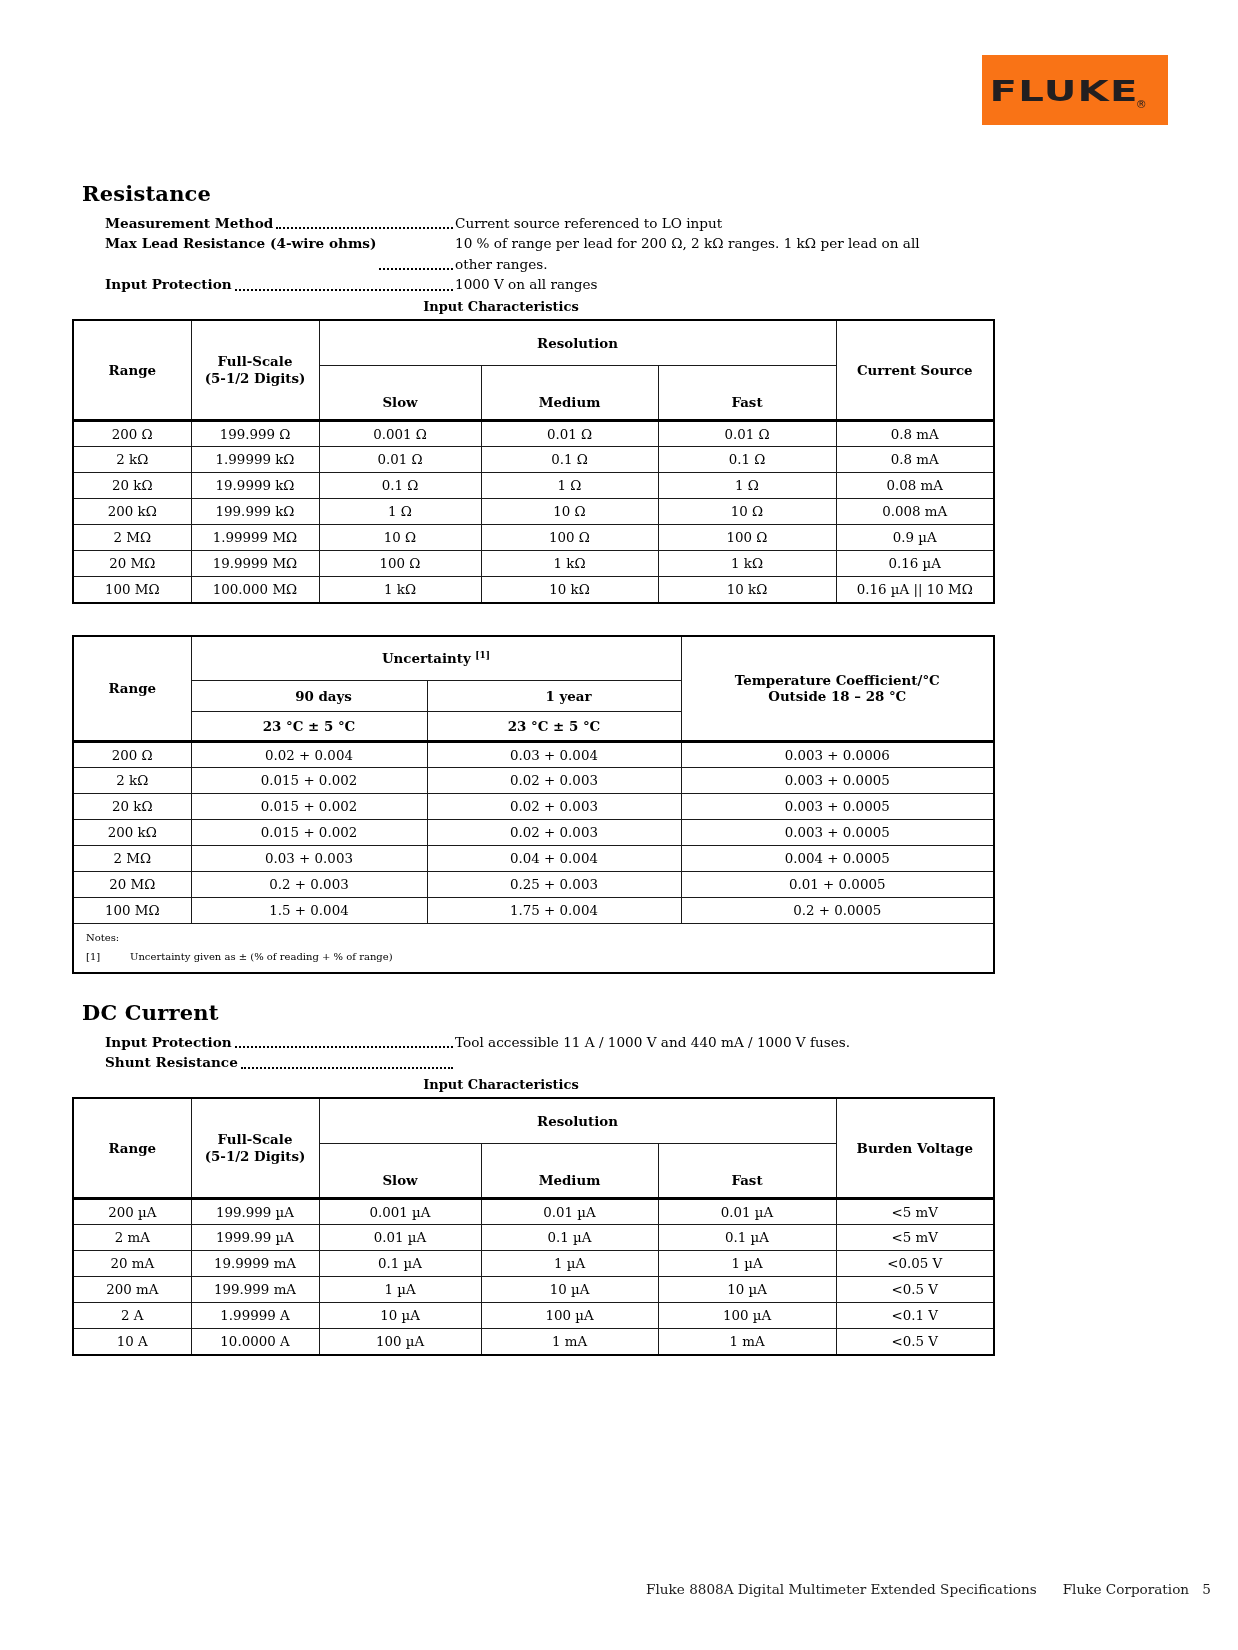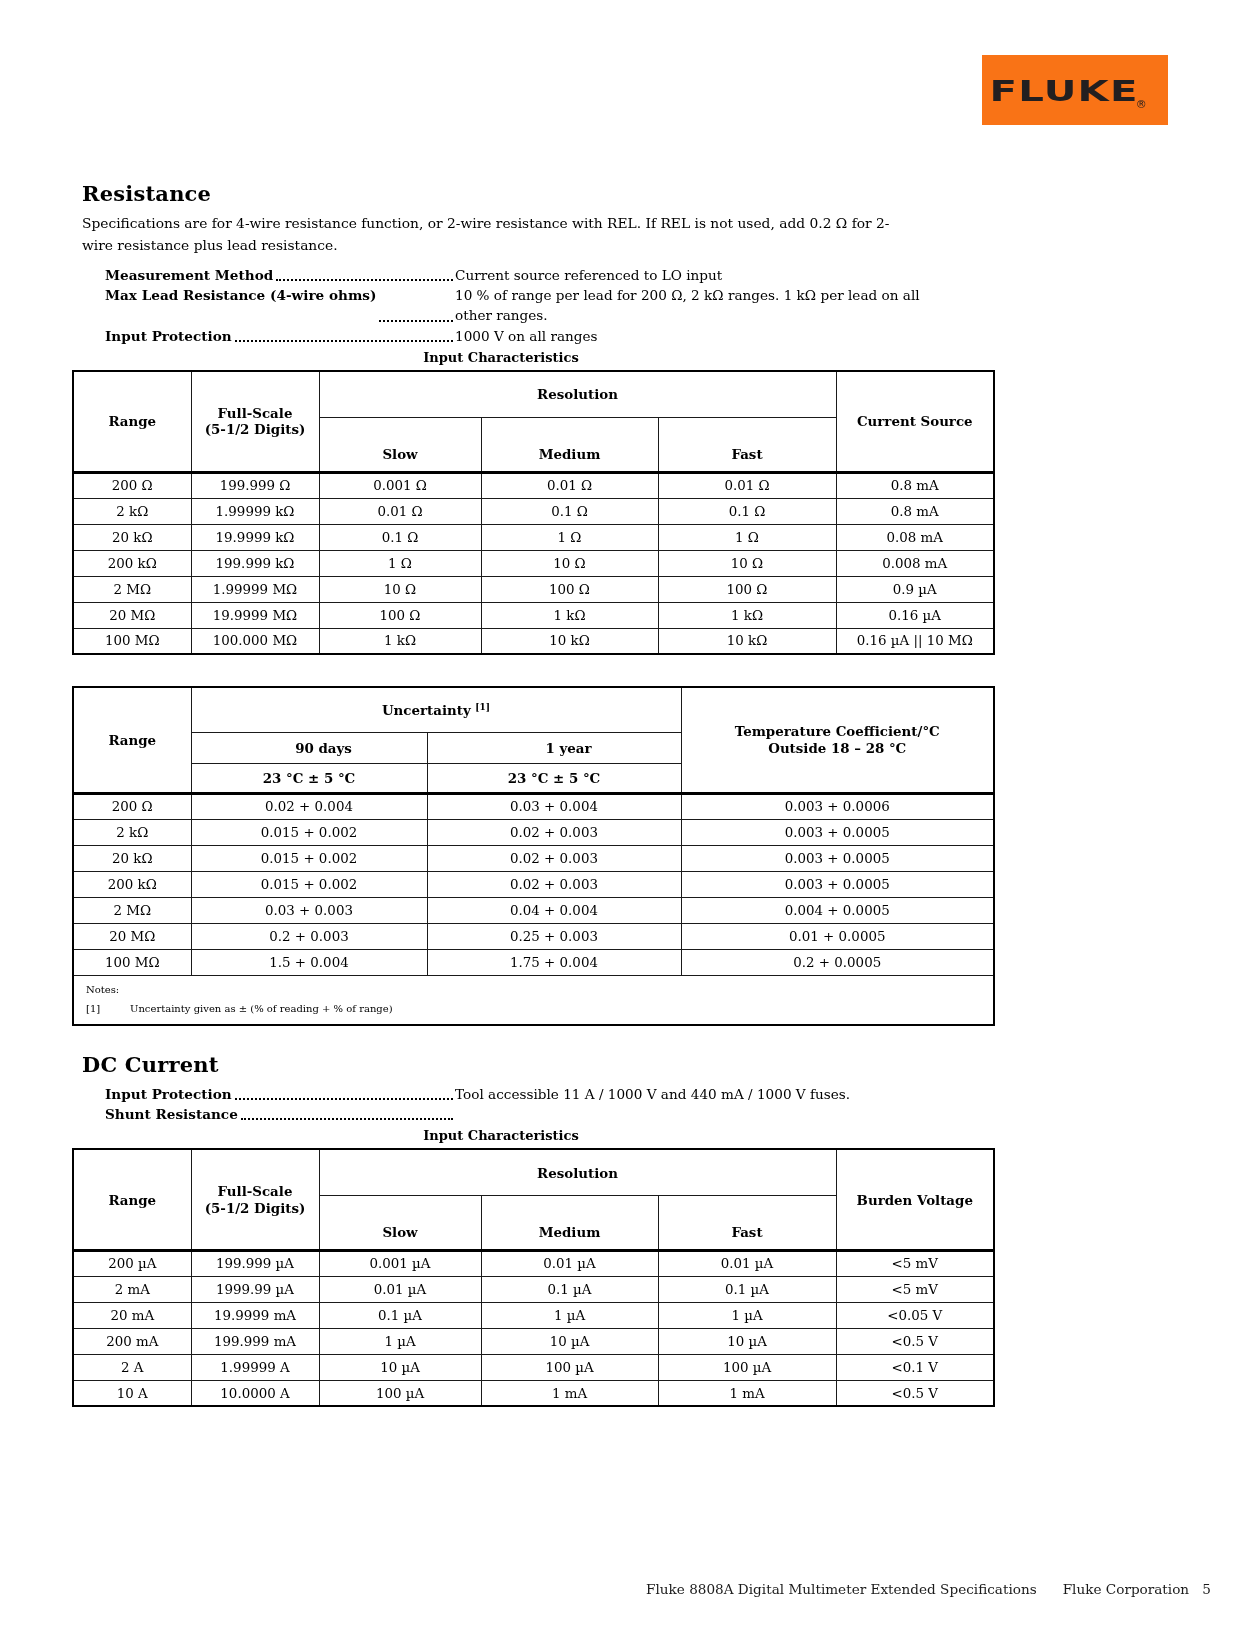--- a/index.html
+++ b/index.html
@@ -114,21 +114,20 @@
 
 <div class="logo">
   <span class="logo-text">FLUKE</span>
   <span class="logo-reg">®</span>
 </div>
 
 <main class="content">
 
   <h1 class="section-title first-title">Resistance</h1>
 
-  <p class="intro">Specifications are for 4-wire resistance function, or 2-wire resistance with REL. If REL is not used, add 0.2 Ω for 2-wire resistance plus lead resistance.</p>
 
   <div class="specs">
       <div class="spec-row">
         <div class="spec-head">
           <span class="spec-label">Measurement Method</span>
           <span class="leader"></span>
         </div>
         <div class="spec-value">
           <div class="spec-line">Current source referenced to LO input</div>
         </div>

